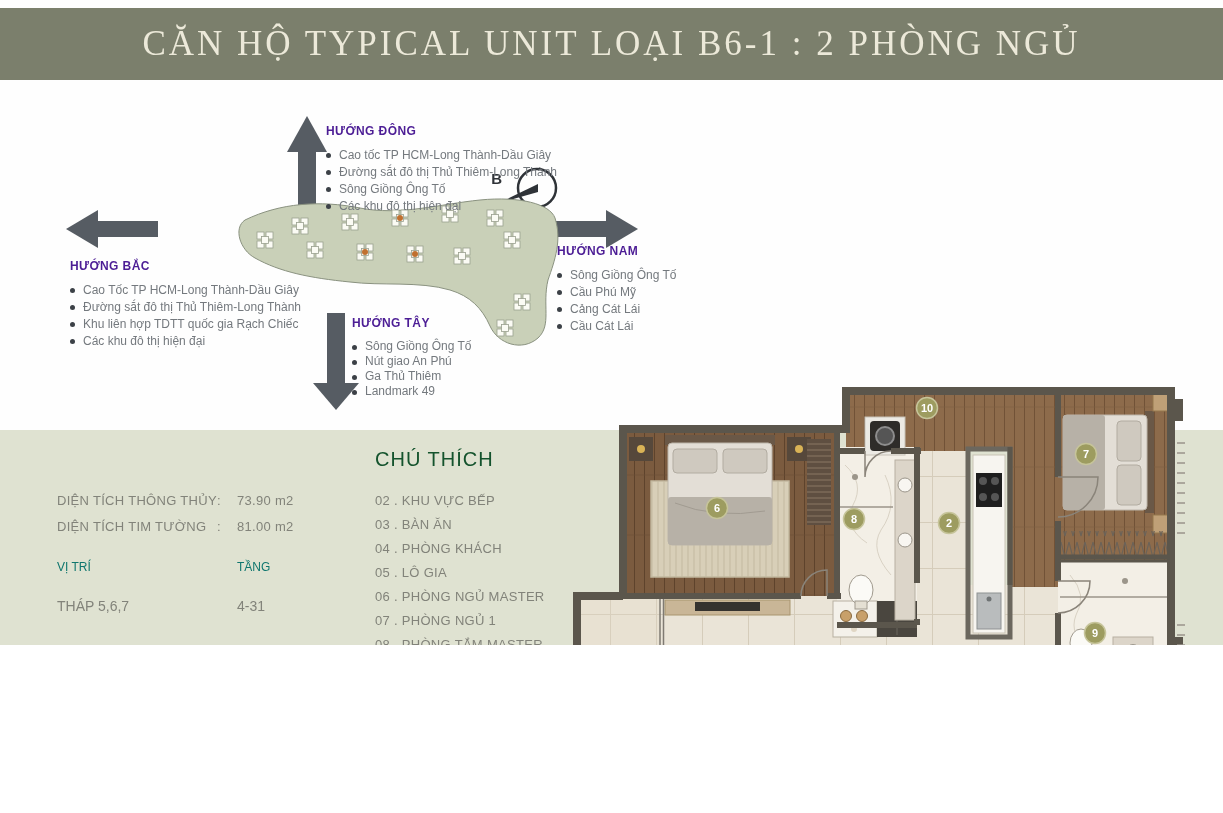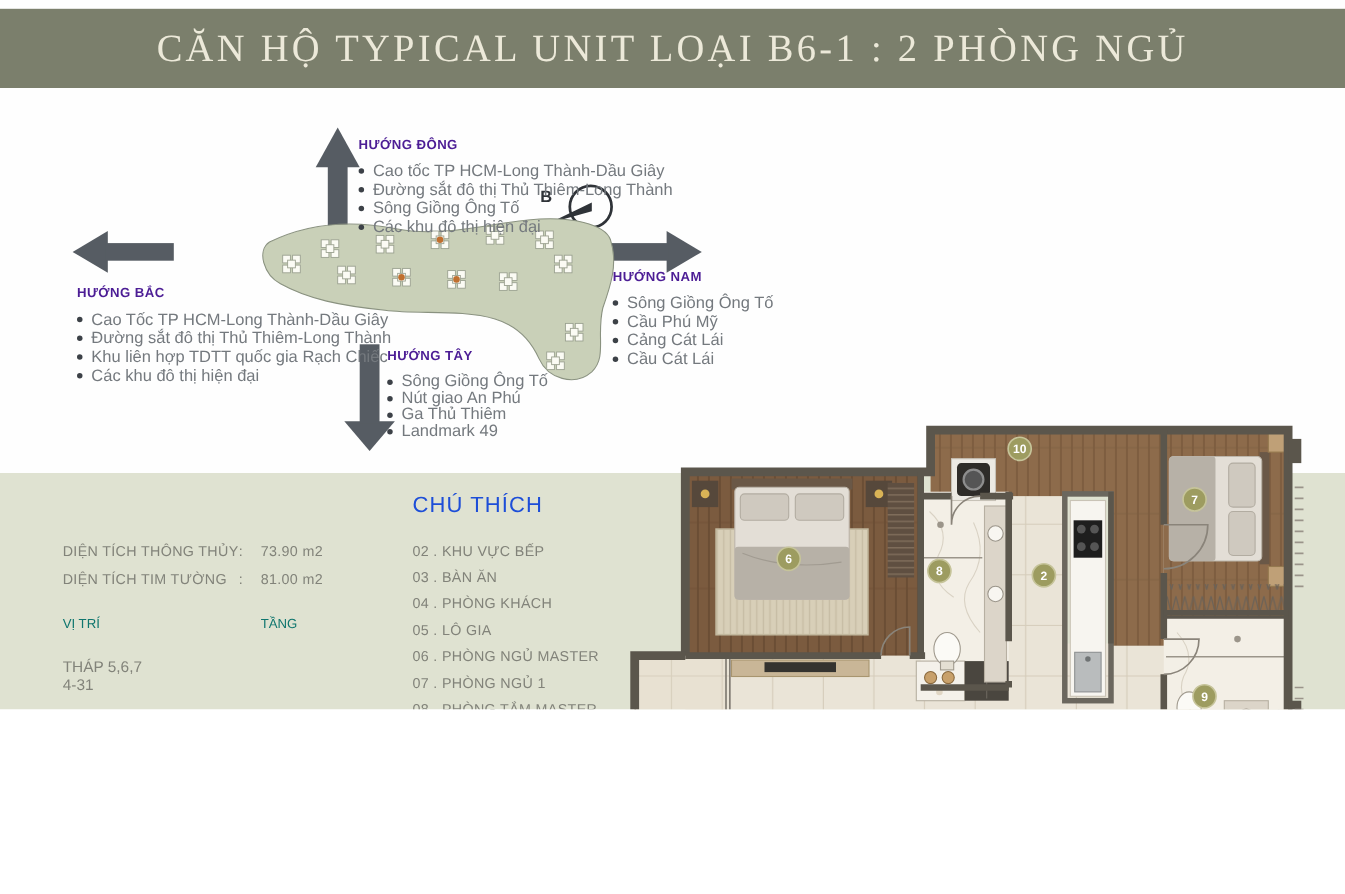--- a/index.html
+++ b/index.html
@@ -8,41 +8,41 @@
   
   .banner{position:absolute;left:0;top:8px;width:1223px;height:72px;background:#7b7f6c;
           display:flex;align-items:center;justify-content:center;}
   .banner h1{margin:0;font-family:"Liberation Serif",serif;font-weight:400;font-size:35px;
              color:#ece9d9;letter-spacing:3px;white-space:nowrap;}
   
   .compass-art{position:absolute;left:50px;top:100px;width:680px;height:312px;}
   .dir-group{position:absolute;}
   .dir-title{font-size:12px;font-weight:bold;color:#4c1d95;letter-spacing:.4px;margin:0 0 9px 0;}
   .dir-group ul{list-style:none;margin:0;padding:0;}
-  .dir-group li{font-size:15px;color:#74797e;line-height:17px;white-space:nowrap;padding-left:13px;position:relative;}
+  .dir-group li{font-size:12px;color:#74797e;line-height:17px;white-space:nowrap;padding-left:13px;position:relative;}
   .dir-group li::before{content:"";position:absolute;left:0;top:6px;width:5px;height:5px;border-radius:50%;background:#3c4147;}
   .dir-west li{line-height:15px;}
   .dir-east{left:326px;top:124px;}
   .dir-north{left:70px;top:259px;}
   .dir-south{left:557px;top:244px;}
   .dir-west{left:352px;top:316px;}
   
   .band{position:absolute;left:0;top:430px;width:1223px;height:303px;background:#dfe2d1;}
   
   .info{position:absolute;left:57px;top:487px;color:#82837a;}
   .info-row{display:flex;height:26px;align-items:center;font-size:13px;letter-spacing:.3px;}
   .info-row .lbl{width:160px;}
   .info-row .sep{width:20px;}
   .info-pos{position:absolute;left:57px;top:560px;font-size:12px;color:#0f766e;display:flex;}
   .info-pos .lbl{width:180px;}
-  .info-val{position:absolute;left:57px;top:598px;font-size:14px;color:#82837a;display:flex;flex-direction:column;}
+  .info-val{position:absolute;left:57px;top:598px;font-size:14px;color:#82837a;display:flex;}
   .info-val .lbl{width:180px;}
   
   .legend{position:absolute;left:375px;top:448px;color:#82837a;}
-  .legend-title{font-size:20px;letter-spacing:1px;color:#1d4ed8;margin:0 0 18px 0;font-weight:400;}
+  .legend-title{font-size:20px;letter-spacing:1px;color:#14532d;margin:0 0 18px 0;font-weight:400;}
   .legend-item{font-size:13px;line-height:24px;letter-spacing:.3px;white-space:nowrap;}
   
   .plan{position:absolute;left:565px;top:385px;width:650px;height:410px;}
   text.mk{font-family:"Liberation Sans",sans-serif;font-size:11px;font-weight:bold;fill:#ffffff;}
 </style>
 </head>
 <body>
 
 <div class="page">
 

